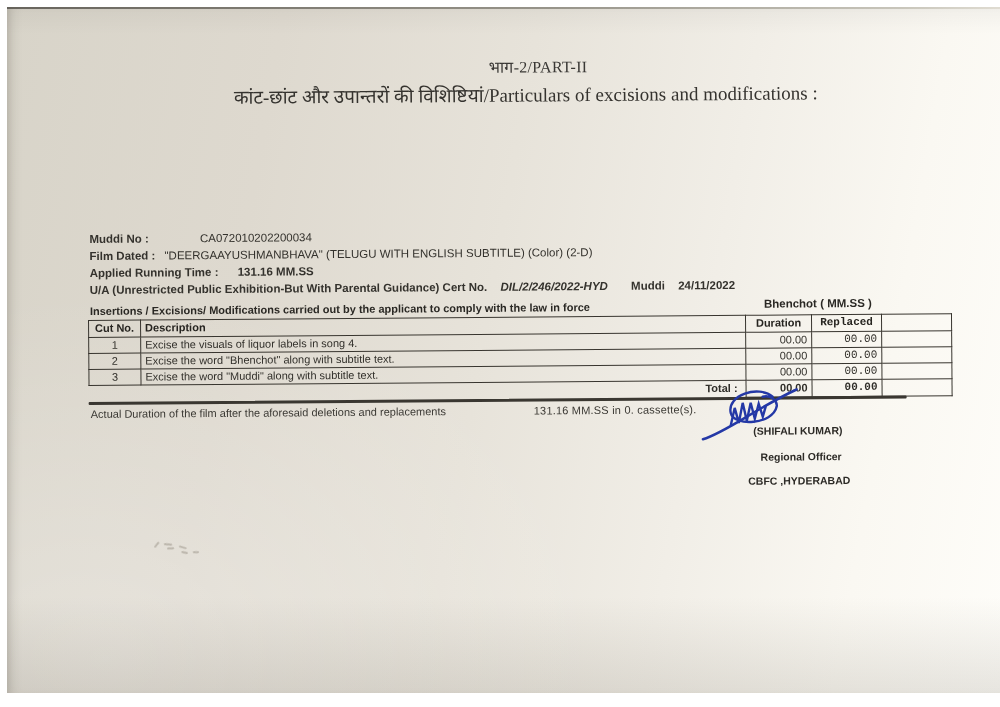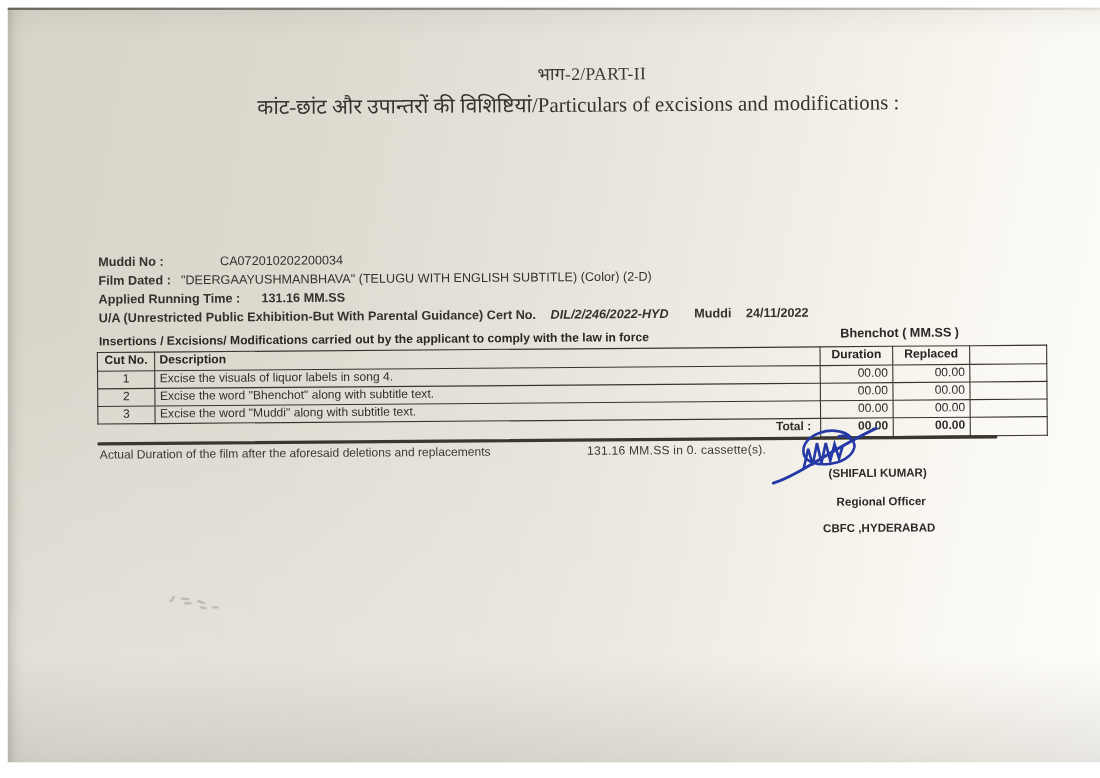--- a/index.html
+++ b/index.html
@@ -45,21 +45,21 @@
   table.cuts{
     position:absolute;left:88px;top:320px;width:818px;
     border-collapse:collapse;table-layout:fixed;
     font-size:11px;color:#312f2a;
   }
   table.cuts td{border:1.6px solid #38352f;padding:0 4px;height:15px;line-height:1.05;vertical-align:middle;overflow:hidden;white-space:nowrap;}
   table.cuts tr.hdr td{height:16px;font-weight:bold;color:#262420;}
   .col-cut{width:43px;text-align:center;}
   .col-desc{width:596px;text-align:left;}
   .col-del{width:57px;text-align:right;}
-  .col-rep{width:61px;text-align:right;}
+  .col-rep{width:61px;text-align:right;font-family:Liberation Mono, monospace;}
   .col-spare{width:61px;}
   tr.hdr .col-del,tr.hdr .col-rep{text-align:center;}
   tr.total td{height:16px;font-weight:bold;}
   tr.total td.no-border{border:none;background:transparent;}
   tr.total .col-desc{text-align:right;padding-right:8px;}
   .bottom-rule{left:88px;top:402px;width:818px;height:3px;background:#3a3731;border-radius:1px;}
   .actual-row{left:90px;top:408px;width:820px;font-size:11px;color:#3a3833;}
   .actual-value{position:absolute;left:443px;top:0;letter-spacing:.2px;}
   .sig-wrap{left:700px;top:390px;width:104px;height:60px;}
   .signer{width:170px;text-align:center;font-size:10.5px;font-weight:bold;color:#2c2a26;}

